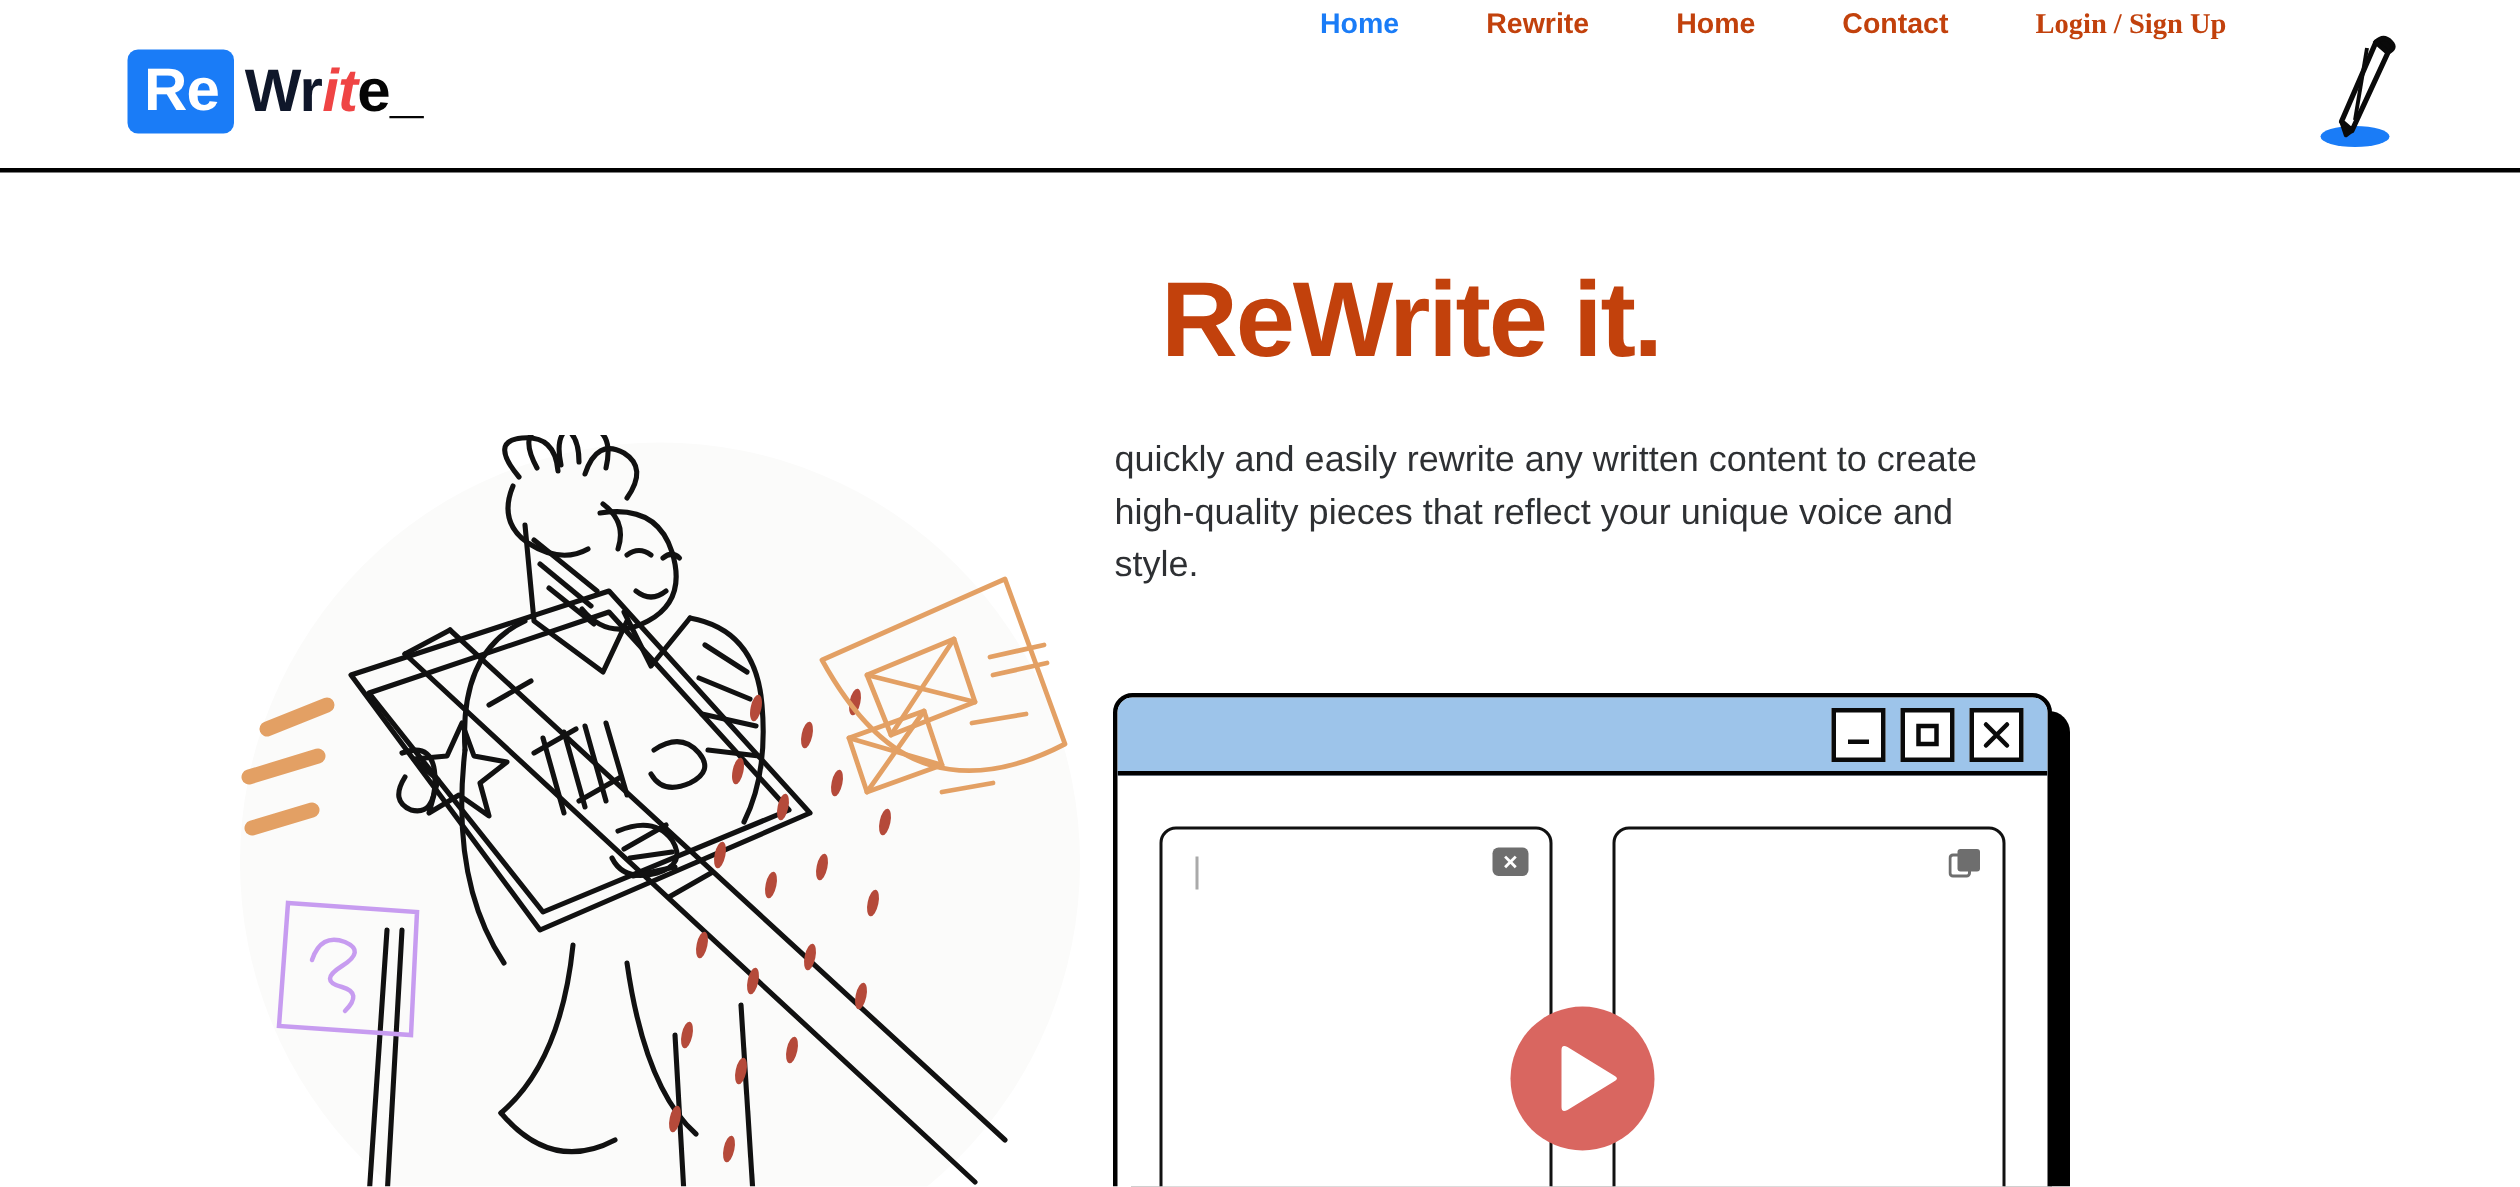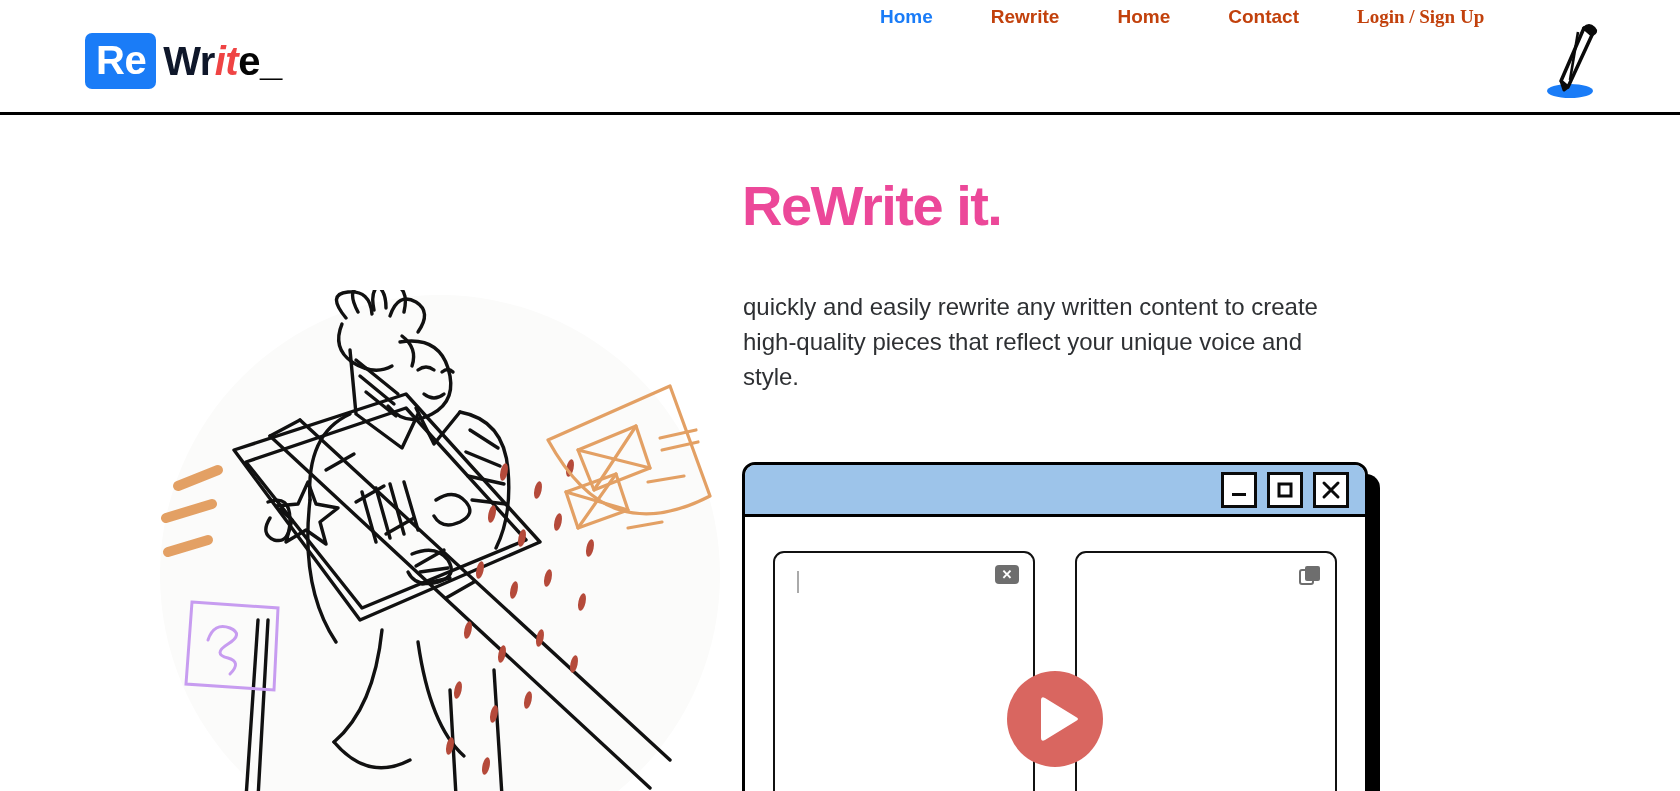--- a/index.html
+++ b/index.html
@@ -68,23 +68,23 @@
   }
 
   .illus {
     position: absolute;
     left: 150px; top: 290px;
     width: 640px; height: 510px;
   }
 
   .headline {
     position: absolute;
-    left: 742px; top: 178px;
-    font-size: 56px; font-weight: 800;
-    color: #ec4899; letter-spacing: -1.5px;
+    left: 774px; top: 178px;
+    font-size: 71px; font-weight: 800;
+    color: #c2410c; letter-spacing: -1.5px;
     line-height: 1;
     white-space: nowrap;
   }
   .subtext {
     position: absolute;
     left: 743px; top: 290px;
     width: 620px;
     font-size: 24px; font-weight: 400;
     color: #2e3033;
     line-height: 1.45;

